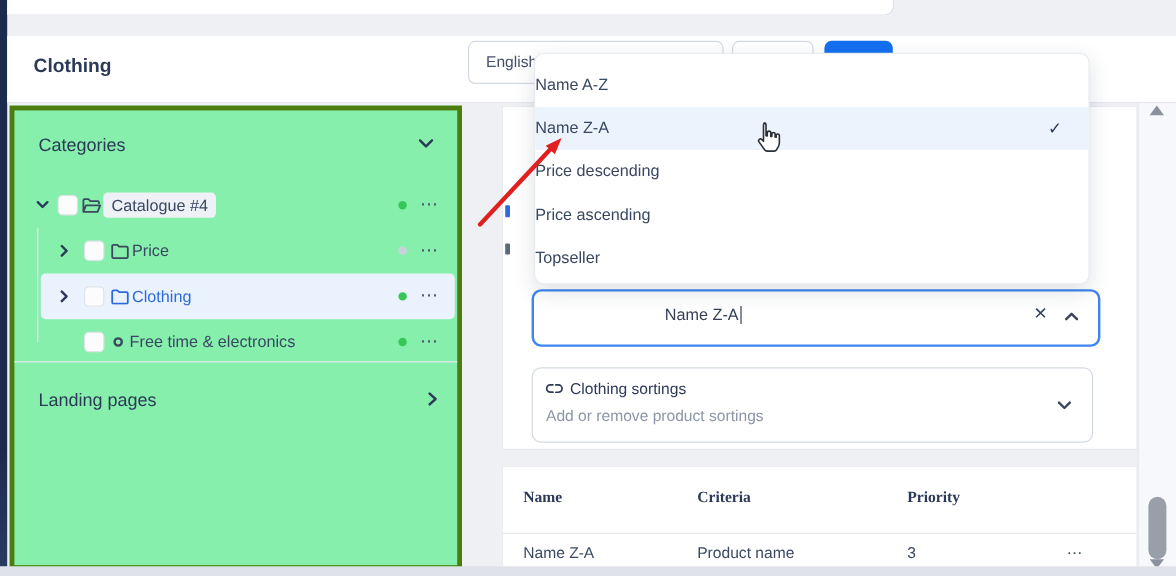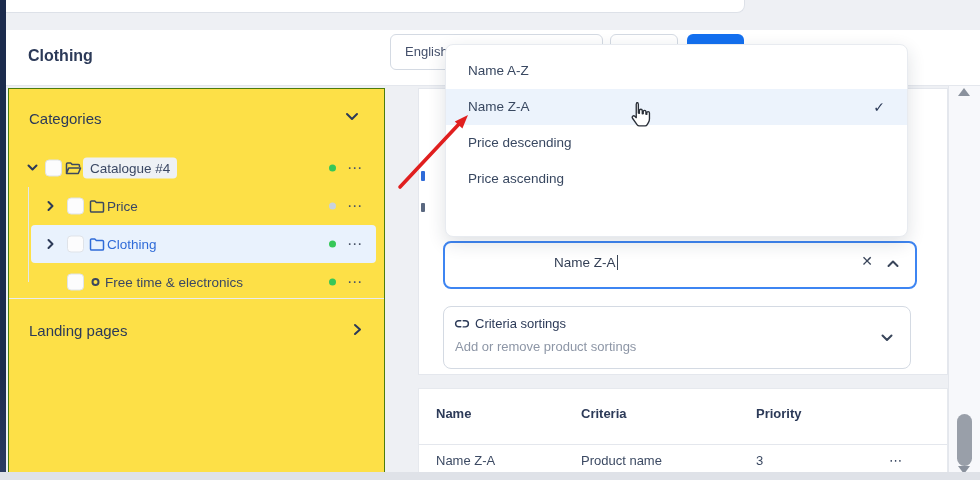--- a/index.html
+++ b/index.html
@@ -14,21 +14,21 @@
 
   
   .header-band{left:6px;top:30px;width:974px;height:56px;background:#fff;border-bottom:1px solid #e4e7ed;}
   .page-title{left:28px;top:47px;font-size:16px;font-weight:bold;color:#2c3a58;}
   .lang-select{left:390px;top:34px;width:213px;height:36px;background:#fff;border:1px solid #d4dae3;
                border-radius:6px;line-height:34px;padding-left:14px;font-size:13px;color:#44506b;}
   .btn-secondary{left:610px;top:34px;width:68px;height:36px;background:#fff;border:1px solid #d4dae3;border-radius:6px;}
   .btn-primary{left:687px;top:34px;width:57px;height:36px;background:#1470f0;border:none;border-radius:6px;}
 
   
-  .sidebar-card{left:8px;top:88px;width:377px;height:387px;background:#fde047;border:1px solid #4d7c0f;}
+  .sidebar-card{left:8px;top:88px;width:377px;height:387px;background:#86efac;border:4px solid #4d7c0f;}
   .section-head{position:absolute;font-size:15px;color:#2c3a58;}
   .tree-row{position:absolute;left:0;width:100%;height:38px;}
   .row-band{position:absolute;left:22px;top:0;width:345px;height:38px;background:#e9f2fd;border-radius:4px;}
   .t-item{position:absolute;top:50%;transform:translateY(-50%);}
   .checkbox{width:15px;height:15px;border:1px solid #dfe3e9;border-radius:4px;background:#fcfcfd;}
   .chip{background:#eef1f5;border-radius:4px;padding:3px 7px;font-size:13.5px;color:#3a4763;}
   .t-label{font-size:13.5px;color:#3a4763;white-space:nowrap;}
   .t-label.blue{color:#2f6bd8;}
   .dot{width:7px;height:7px;border-radius:50%;}
   .dot.green{background:#36c758;} .dot.gray{background:#c8d2de;}
@@ -47,39 +47,39 @@
   .combo-up{position:absolute;right:16px;top:17px;}
   .psort-box{position:absolute;left:24px;top:217px;width:466px;height:61px;border:1px solid #d4dae3;border-radius:8px;background:#fff;}
   .psort-label{position:absolute;left:10px;top:9px;font-size:13px;color:#2c3a58;display:flex;align-items:center;gap:5px;}
   .psort-ph{position:absolute;left:11px;top:32px;font-size:13px;color:#8d96a6;}
   .psort-chev{position:absolute;right:17px;top:27px;}
   .fragment{position:absolute;width:4px;border-radius:1px;}
 
   
   .table-card{left:418px;top:388px;width:530px;height:88px;background:#fff;
               border:1px solid #e6e9ee;border-bottom:none;}
-  .th-row{position:absolute;left:0;top:0;width:100%;height:55px;border-bottom:1px solid #e4e7ed;}
+  .th-row{position:absolute;left:0;top:0;width:100%;height:55px;border-bottom:1px solid #e4e7ed;font-family:Liberation Serif, serif;}
   .th{position:absolute;top:17px;font-size:13px;font-weight:bold;color:#2c3a58;}
   .td-row{position:absolute;left:0;top:55px;width:100%;height:33px;}
   .td{position:absolute;top:0;height:33px;line-height:33px;font-size:13px;color:#3c4a63;}
 
   
   .gutter{left:948px;top:86px;width:32px;height:394px;background:#f7f8fb;border-left:1px solid #e4e7ed;}
   .tri-up{position:absolute;left:9px;top:2px;width:0;height:0;
           border-left:6px solid transparent;border-right:6px solid transparent;border-bottom:8px solid #8a919d;}
   .tri-down{position:absolute;left:9px;top:380px;width:0;height:0;
           border-left:6px solid transparent;border-right:6px solid transparent;border-top:8px solid #8a919d;}
   .thumb{position:absolute;left:8px;top:328px;width:15px;height:52px;border-radius:8px;background:#999fa9;}
 
   .bottom-strip{left:0;top:476px;width:948px;height:4px;background:#202a3d;}
 
   
   .dropdown{left:445px;top:44px;width:463px;height:193px;background:#fff;border:1px solid #e8ebf0;
             border-radius:8px;box-shadow:0 6px 18px rgba(25,39,66,.14);z-index:20;padding-top:8px;}
-  .dd-item{position:relative;height:36px;line-height:36px;padding-left:22px;font-size:13.5px;color:#394861;}
+  .dd-item{position:relative;height:36px;line-height:36px;font-size:13.5px;color:#394861;}
   .dd-item.sel{background:#ecf3fc;}
   .dd-check{position:absolute;right:22px;top:0;font-size:14px;color:#2c3a58;}
 
   .overlay{z-index:40;pointer-events:none;}
 </style>
 </head>
 <body>
 
 <div id="app">
 
@@ -191,21 +191,21 @@
       </span>
     </div>
 
     <div class="psort-box">
       <span class="psort-label">
         <span>
           <svg class="ic" width="16" height="10" viewBox="0 0 20 12">
               <path d="M8.5 9.5H5.8a3.8 3.8 0 1 1 0-7.6h2.7M11.5 2h2.7a3.8 3.8 0 1 1 0 7.6h-2.7" fill="none" stroke="#2c3a58" stroke-width="1.8" stroke-linecap="round"></path>
             </svg>
         </span>
-        <span>Criteria sortings</span>
+        <span>Clothing sortings</span>
       </span>
       <span class="psort-ph">Add or remove product sortings</span>
       <span class="psort-chev">
         <svg class="ic" width="12" height="8" viewBox="0 0 12 8">
             <path d="M1.5 1.5L6 6l4.5-4.5" fill="none" stroke="#39455a" stroke-width="2" stroke-linecap="round" stroke-linejoin="round"></path>
           </svg>
       </span>
     </div>
   </div>
 
@@ -238,20 +238,23 @@
     <div class="dd-item sel">
       <span>Name Z-A</span>
       <span class="dd-check">✓</span>
     </div>
     <div class="dd-item">
       <span>Price descending</span>
     </div>
     <div class="dd-item">
       <span>Price ascending</span>
     </div>
+    <div class="dd-item">
+      <span>Topseller</span>
+    </div>
   </div>
 
   <svg class="abs overlay" style="left:393px;top:103px;" width="85" height="92" viewBox="0 0 85 92">
     <line x1="7" y1="84" x2="66" y2="21" stroke="#e01f1f" stroke-width="3.6" stroke-linecap="round"></line>
     <polygon points="75,12 69.4,25.6 61.8,18.4" fill="#e01f1f"></polygon>
   </svg>
 
   <svg class="abs overlay" style="left:628px;top:100px;" width="23" height="29" viewBox="0 0 24 30">
     <path d="M9.2 2.6c.9 0 1.6.7 1.6 1.6v9.3l1.1.2V11c0-.9.7-1.5 1.5-1.5s1.5.6 1.5 1.5v3.2l1-.1v-2c0-.8.6-1.4 1.4-1.4.8 0 1.4.6 1.4 1.4v2.6l.9.2v-1.5c0-.8.6-1.4 1.4-1.4s1.4.6 1.4 1.4v6.1c0 1.3-.3 2.6-1 3.7l-1.4 2.4c-.4.8-1.3 1.3-2.2 1.3h-6.1c-.8 0-1.6-.4-2.1-1.1l-4.9-6.9c-.5-.7-.4-1.7.3-2.2.6-.5 1.5-.5 2.1.1l1.5 1.5V4.2c0-.9.7-1.6 1.6-1.6z" fill="#ffffff" stroke="#2a2f38" stroke-width="1.4" stroke-linejoin="round"></path>
   </svg>

